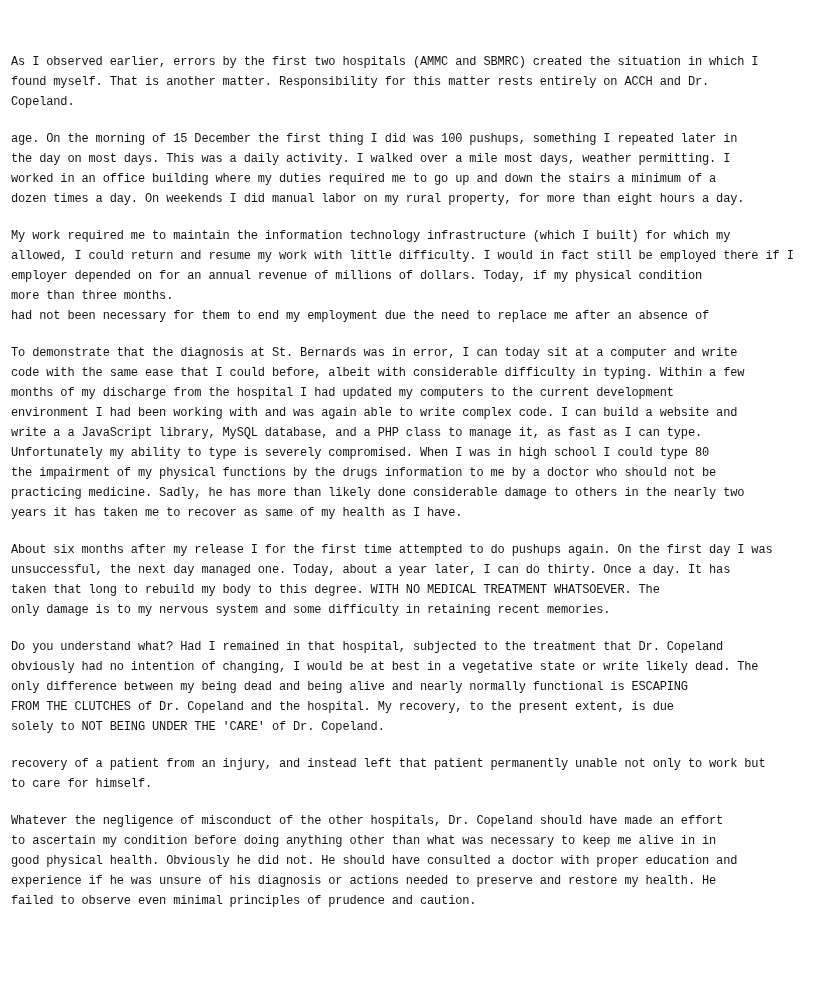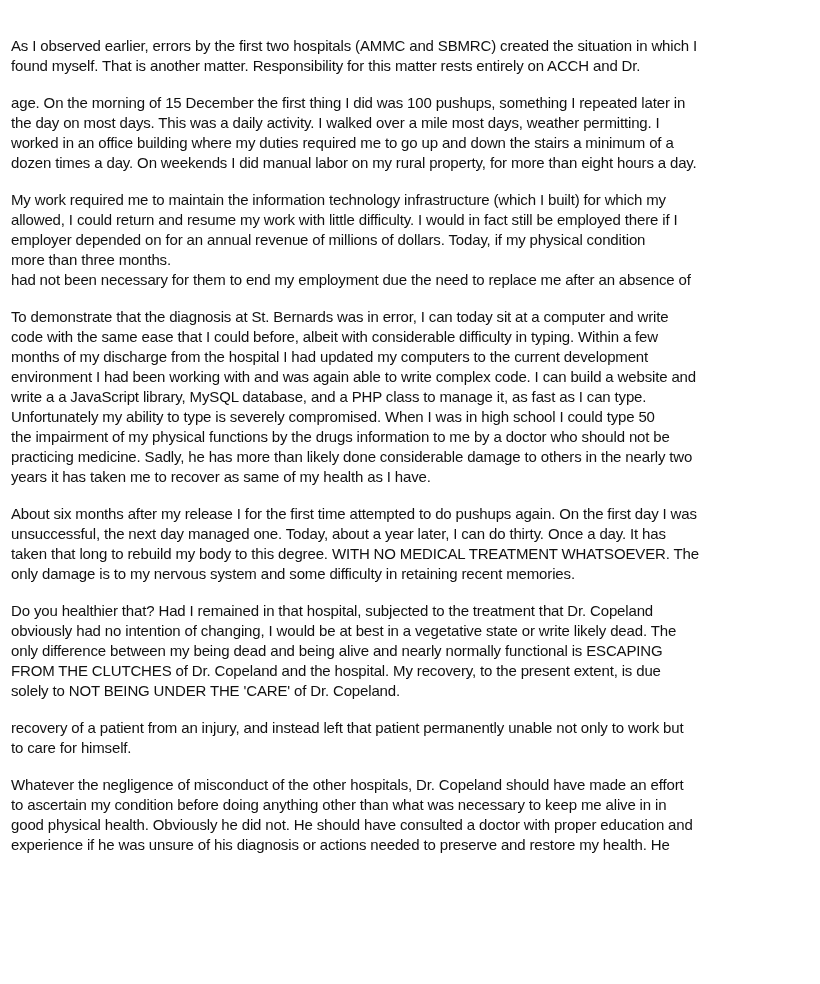--- a/index.html
+++ b/index.html
@@ -9,85 +9,87 @@
   }
   body {
     width: 820px;
     height: 984px;
     overflow: hidden;
     position: relative;
   }
   .doc {
     position: absolute;
     left: 11px;
-    top: 36px;
+    top: 52px;
     width: 805px;
-    font-family: Liberation Sans, sans-serif;
-    font-size: 15px;
+    font-family: Liberation Mono, monospace;
+    font-size: 12px;
     line-height: 20px;
     color: #111111;
     letter-spacing: -0.15px;
   }
   .para {
     margin: 0 0 17px 0;
     white-space: nowrap;
   }
   .line {
     display: block;
     height: 20px;
   }
 </style>
 </head>
 <body>
 
 <div class="doc">
   <p class="para">
     <span class="line">As I observed earlier, errors by the first two hospitals (AMMC and SBMRC) created the situation in which I</span>
     <span class="line">found myself. That is another matter. Responsibility for this matter rests entirely on ACCH and Dr.</span>
+    <span class="line">Copeland.</span>
   </p>
   <p class="para">
     <span class="line">age. On the morning of 15 December the first thing I did was 100 pushups, something I repeated later in</span>
     <span class="line">the day on most days. This was a daily activity. I walked over a mile most days, weather permitting. I</span>
     <span class="line">worked in an office building where my duties required me to go up and down the stairs a minimum of a</span>
     <span class="line">dozen times a day. On weekends I did manual labor on my rural property, for more than eight hours a day.</span>
   </p>
   <p class="para">
     <span class="line">My work required me to maintain the information technology infrastructure (which I built) for which my</span>
     <span class="line">allowed, I could return and resume my work with little difficulty. I would in fact still be employed there if I</span>
     <span class="line">employer depended on for an annual revenue of millions of dollars. Today, if my physical condition</span>
     <span class="line">more than three months.</span>
     <span class="line">had not been necessary for them to end my employment due the need to replace me after an absence of</span>
   </p>
   <p class="para">
     <span class="line">To demonstrate that the diagnosis at St. Bernards was in error, I can today sit at a computer and write</span>
     <span class="line">code with the same ease that I could before, albeit with considerable difficulty in typing. Within a few</span>
     <span class="line">months of my discharge from the hospital I had updated my computers to the current development</span>
     <span class="line">environment I had been working with and was again able to write complex code. I can build a website and</span>
     <span class="line">write a a JavaScript library, MySQL database, and a PHP class to manage it, as fast as I can type.</span>
-    <span class="line">Unfortunately my ability to type is severely compromised. When I was in high school I could type 50</span>
+    <span class="line">Unfortunately my ability to type is severely compromised. When I was in high school I could type 80</span>
     <span class="line">the impairment of my physical functions by the drugs information to me by a doctor who should not be</span>
     <span class="line">practicing medicine. Sadly, he has more than likely done considerable damage to others in the nearly two</span>
     <span class="line">years it has taken me to recover as same of my health as I have.</span>
   </p>
   <p class="para">
     <span class="line">About six months after my release I for the first time attempted to do pushups again. On the first day I was</span>
     <span class="line">unsuccessful, the next day managed one. Today, about a year later, I can do thirty. Once a day. It has</span>
     <span class="line">taken that long to rebuild my body to this degree. WITH NO MEDICAL TREATMENT WHATSOEVER. The</span>
     <span class="line">only damage is to my nervous system and some difficulty in retaining recent memories.</span>
   </p>
   <p class="para">
-    <span class="line">Do you healthier that? Had I remained in that hospital, subjected to the treatment that Dr. Copeland</span>
+    <span class="line">Do you understand what? Had I remained in that hospital, subjected to the treatment that Dr. Copeland</span>
     <span class="line">obviously had no intention of changing, I would be at best in a vegetative state or write likely dead. The</span>
     <span class="line">only difference between my being dead and being alive and nearly normally functional is ESCAPING</span>
     <span class="line">FROM THE CLUTCHES of Dr. Copeland and the hospital. My recovery, to the present extent, is due</span>
     <span class="line">solely to NOT BEING UNDER THE 'CARE' of Dr. Copeland.</span>
   </p>
   <p class="para">
     <span class="line">recovery of a patient from an injury, and instead left that patient permanently unable not only to work but</span>
     <span class="line">to care for himself.</span>
   </p>
   <p class="para">
     <span class="line">Whatever the negligence of misconduct of the other hospitals, Dr. Copeland should have made an effort</span>
     <span class="line">to ascertain my condition before doing anything other than what was necessary to keep me alive in in</span>
     <span class="line">good physical health. Obviously he did not. He should have consulted a doctor with proper education and</span>
     <span class="line">experience if he was unsure of his diagnosis or actions needed to preserve and restore my health. He</span>
+    <span class="line">failed to observe even minimal principles of prudence and caution.</span>
   </p>
 </div>
 
 </body></html>

